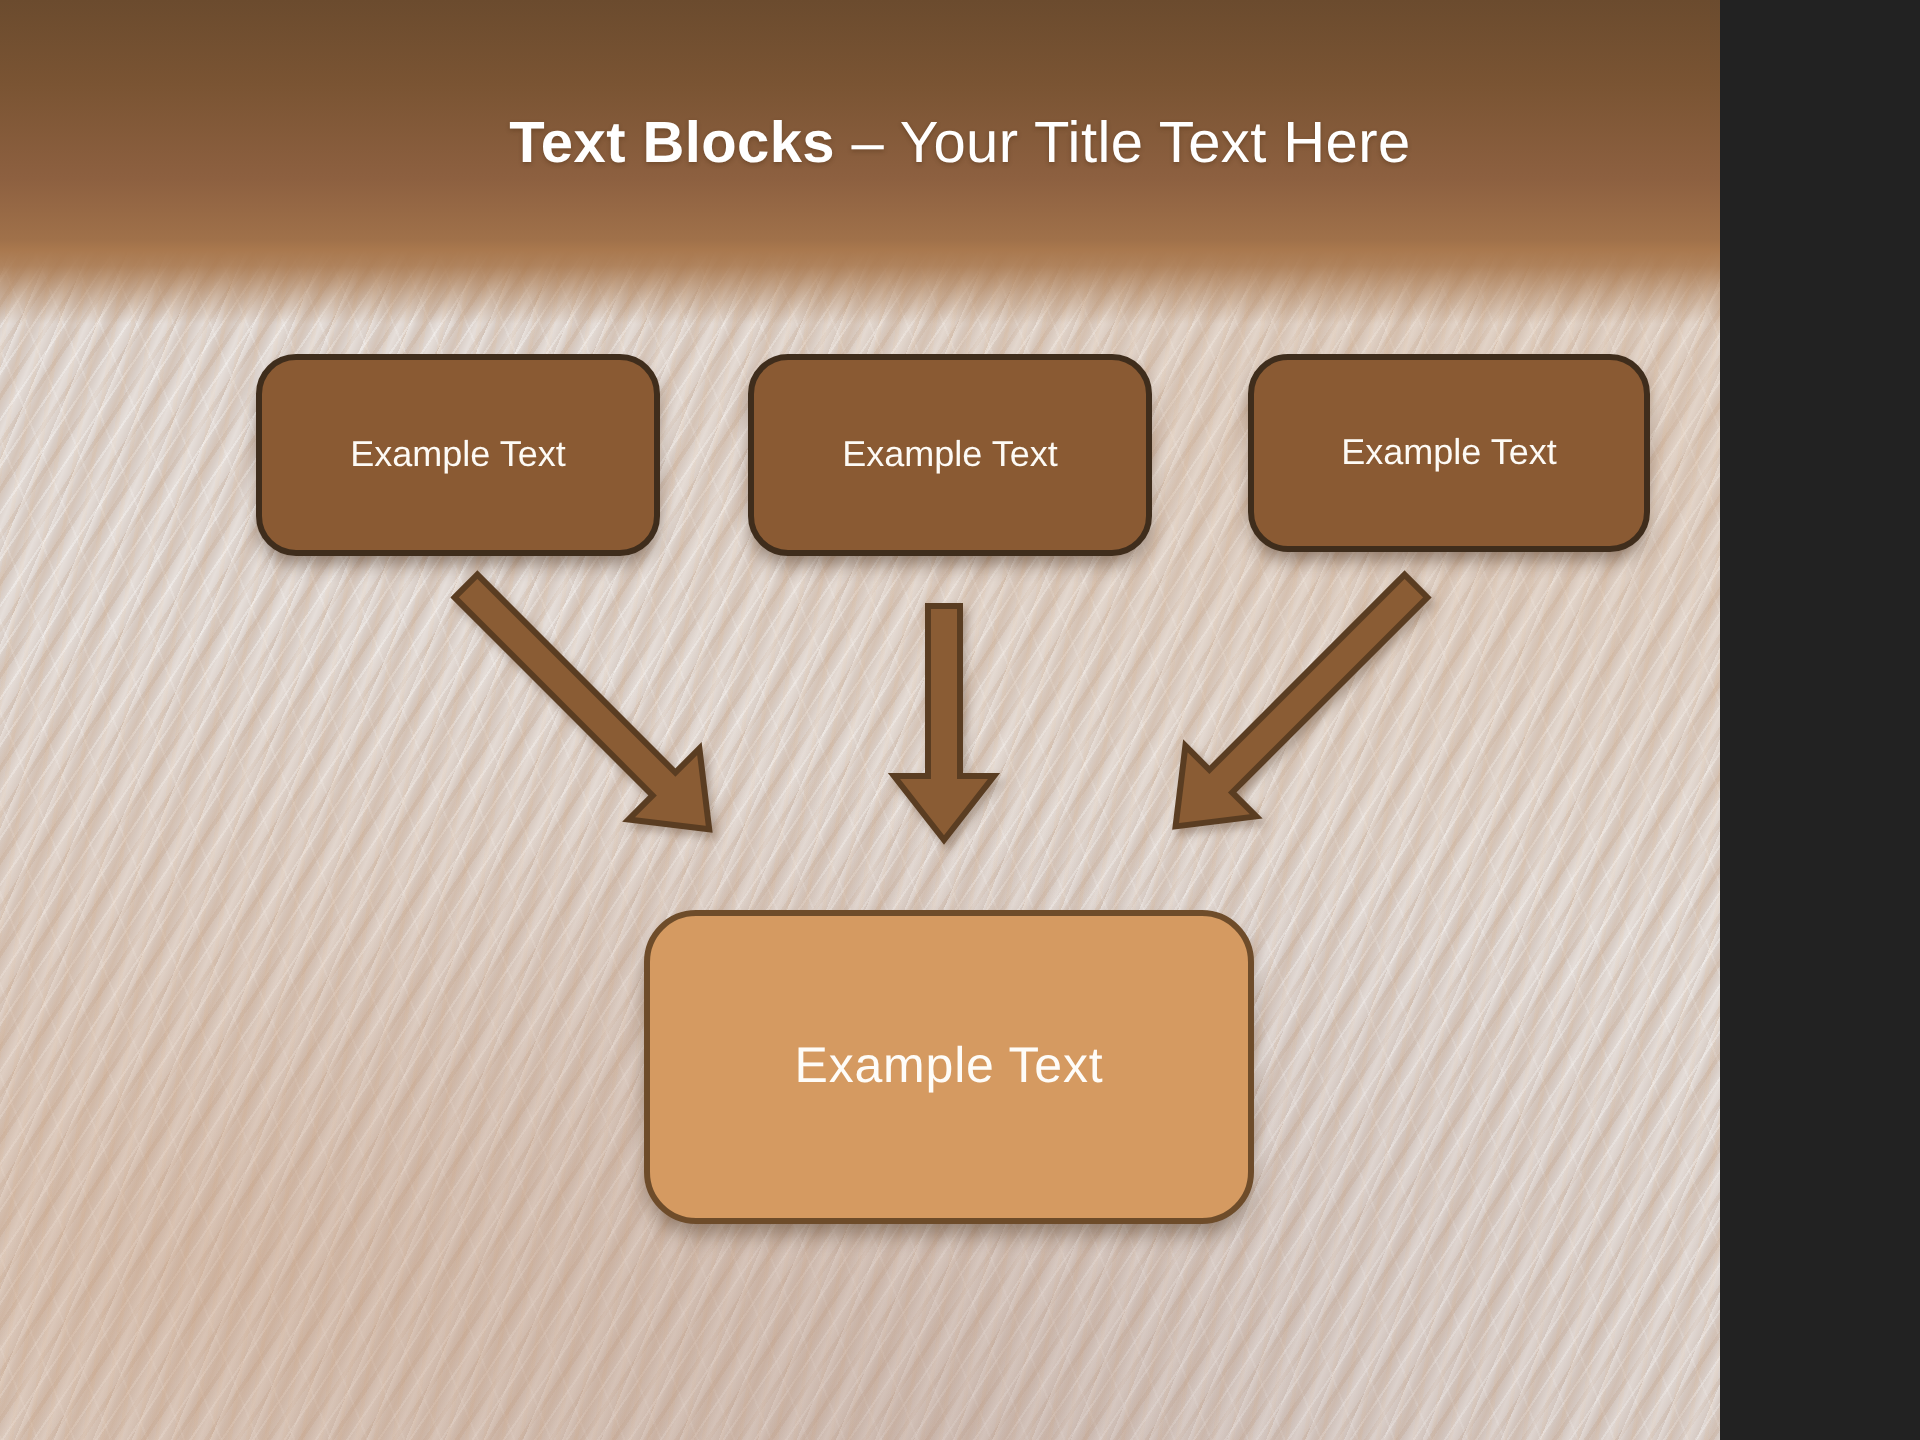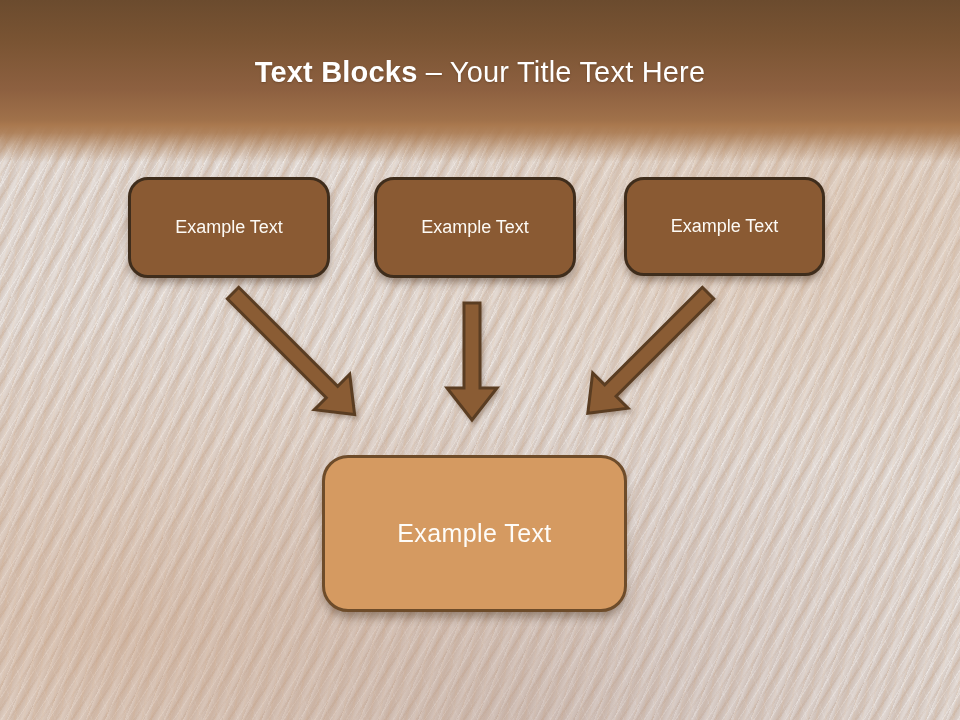--- a/index.html
+++ b/index.html
@@ -1,18 +1,18 @@
 <!DOCTYPE html>
 <html><head>
 <meta charset="utf-8">
 <style>
   html, body { margin: 0; padding: 0; background: #222; }
   .slide {
     position: relative;
-    width: 960px; height: 720px;
+    width: 860px; height: 720px;
     overflow: hidden;
     font-family: "Liberation Sans", "DejaVu Sans", sans-serif;
     background-color: #d9cec7;
   }
 
   
   .bg-texture {
     position: absolute; inset: 0;
     background-color: #d9cec7;
     background-image:

